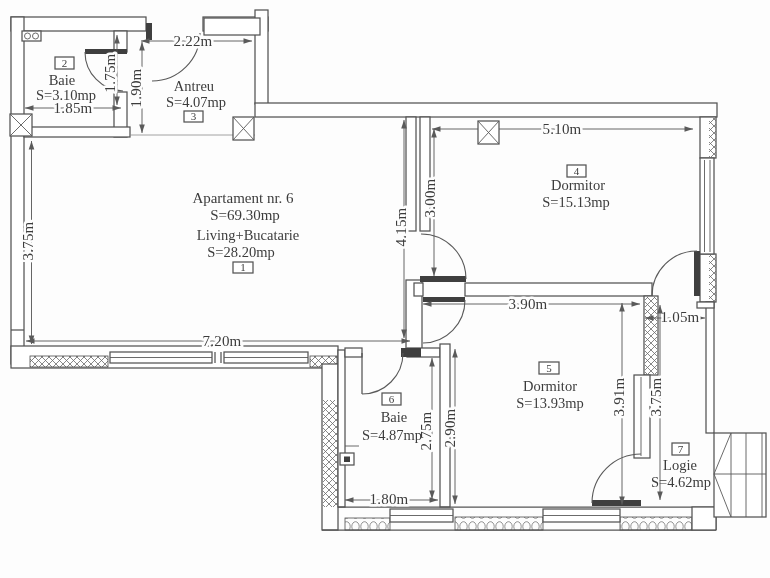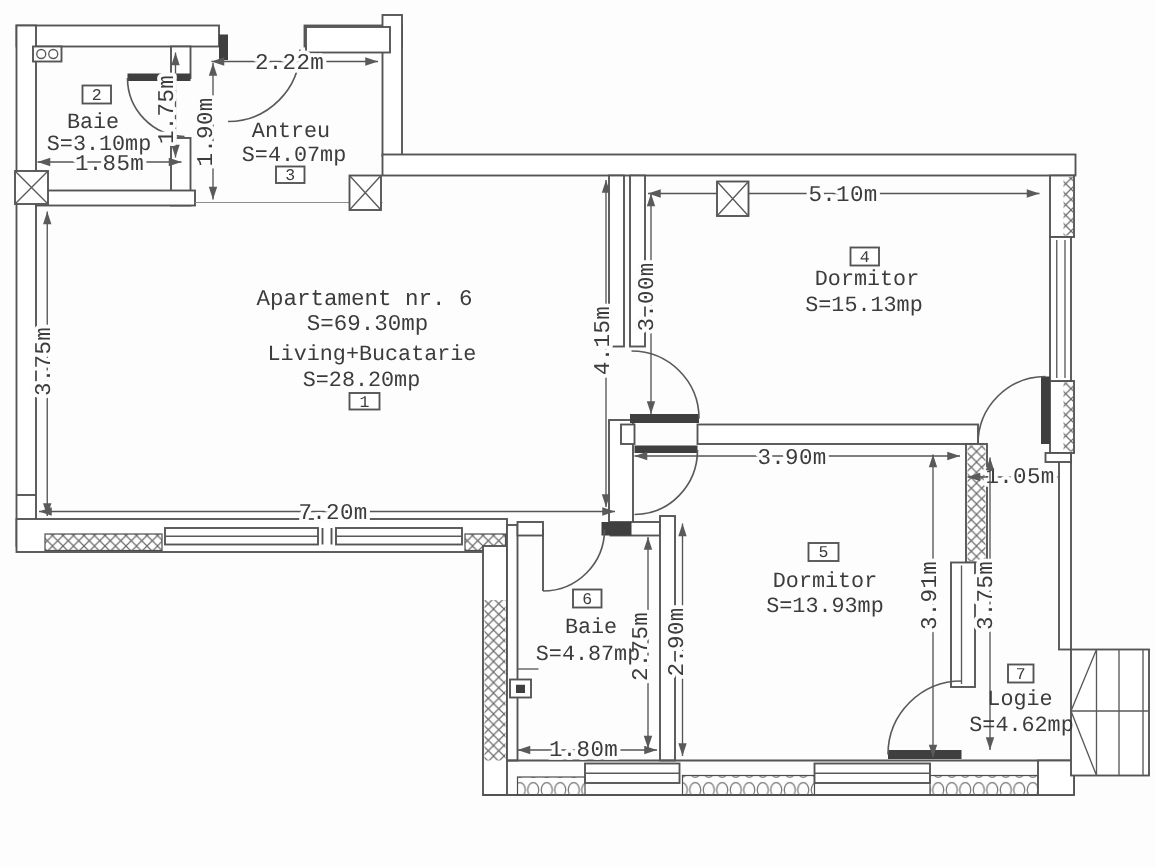--- a/index.html
+++ b/index.html
@@ -1,17 +1,17 @@
 <!DOCTYPE html>
 <html><head>
 <meta charset="utf-8">
 <style>
   html,body{margin:0;padding:0;background:#ffffff;}
   .page{width:770px;height:578px;background:#fdfdfd;position:relative;overflow:hidden;
-        font-family:Liberation Mono, monospace;}
+        font-family:Liberation Serif, serif;}
   svg{display:block}
   .wall{fill:#ffffff;stroke:#545454;stroke-width:1.25;}
   .wline{fill:none;stroke:#545454;stroke-width:1.25;}
   .thin{fill:none;stroke:#5a5a5a;stroke-width:0.9;}
   .dark{fill:#3f3f3f;stroke:none;}
   .arc{fill:none;stroke:#5a5a5a;stroke-width:1.1;}
   .dimline{stroke:#555555;stroke-width:0.9;fill:none;}
   text{fill:#3c3c3c;}
   .rm{font-size:14.5px;}
   .dim{font-size:15px;letter-spacing:0.2px;paint-order:stroke;stroke:#fdfdfd;stroke-width:5px;stroke-linejoin:round;}

